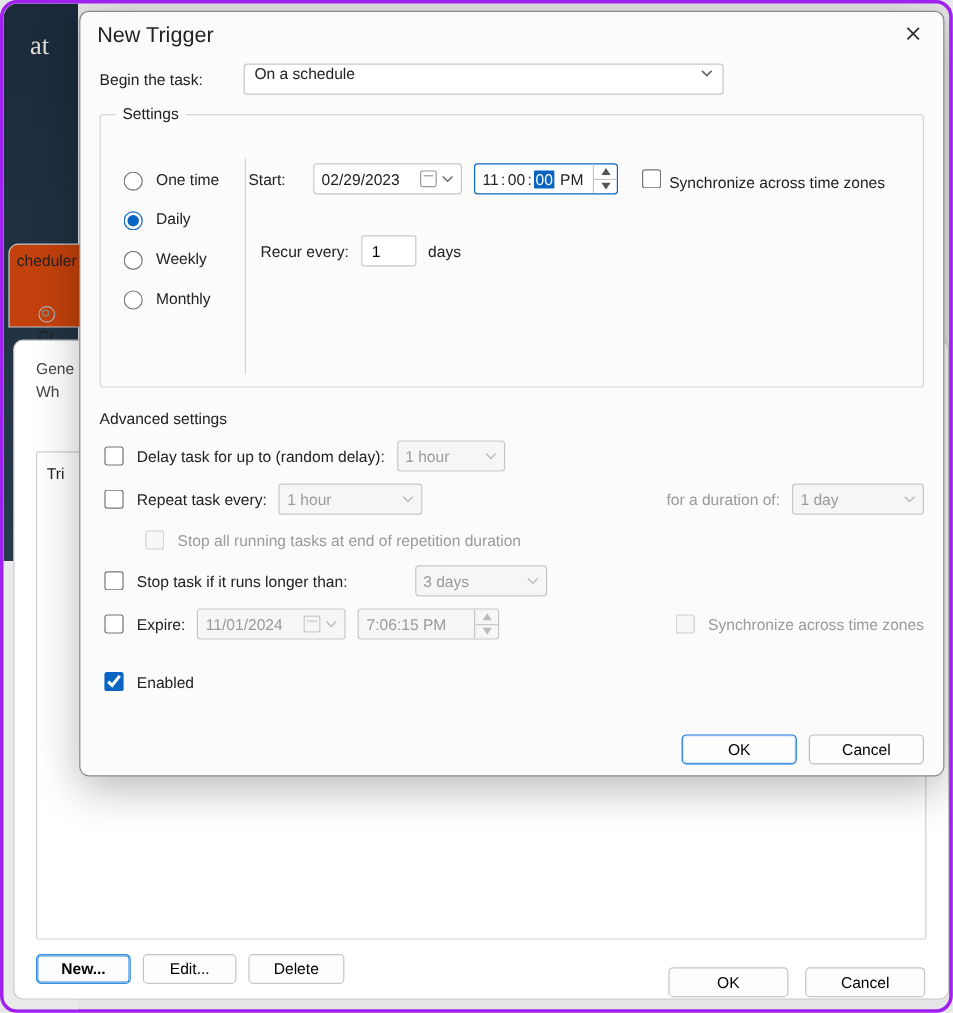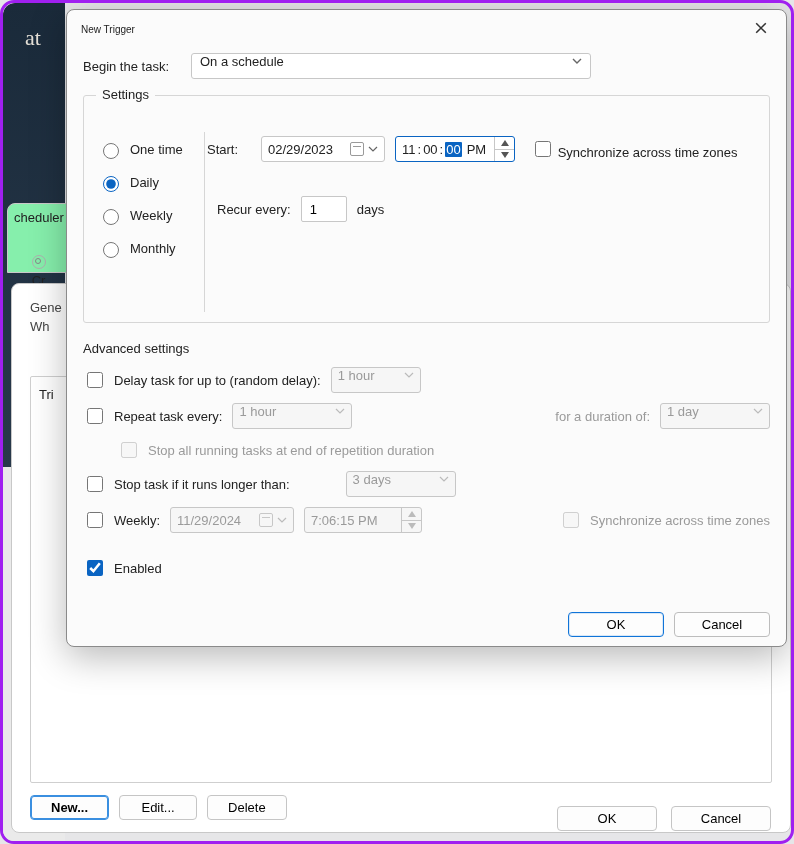--- a/index.html
+++ b/index.html
@@ -26,21 +26,21 @@
     border-top-left-radius: 12px;
     border-bottom-left-radius: 12px;
   }
   .backdrop-text {
     position:absolute; left:0; top:22px; width:60px; color:#e4dfd6; font-family: Georgia, serif; font-size:22px; text-align:center;
   }
   .back-window1 {
     position:absolute;
     left:4px; top:200px;
     width:63px; height:70px;
-    background:#86efac;
+    background:#c2410c;
     border: 1px solid #c9c9c9;
     border-radius: 8px 0 0 0;
     padding:6px;
     z-index:1;
   }
   .back-window1 .title-row { display:flex; gap:4px; align-items:center;}
   .back-window1 .title-row .ico{width:14px;height:14px;border:1px solid #b0b0b0;border-radius:50%; position:relative;}
   .back-window1 .title-row .ico::after{content:"";position:absolute;left:2px;top:2px;width:4px;height:4px;border:1px solid #888;border-radius:50%;}
   .back-window2 {
     position: absolute;
@@ -100,32 +100,32 @@
     border-radius:8px;
     z-index:10;
     box-shadow: 0 10px 36px rgba(0,0,0,.28);
     display:flex;
     flex-direction:column;
   }
   .titlebar {
     display:flex; align-items:center;
     padding: 7px 10px 4px 14px;
   }
-  .titlebar .title { font-size:10px;}
+  .titlebar .title { font-size:18px;}
   .titlebar .close {
     margin-left:auto;
     width:30px; height:24px;
     display:flex; align-items:center; justify-content:center;
     cursor:pointer;
     border-radius:4px;
   }
   .titlebar .close svg{width:12px;height:12px;}
   .content { padding: 8px 16px 12px 16px; flex:1; display:flex; flex-direction:column;}
 
-  .row { display:flex; align-items:center; gap:4px;}
+  .row { display:flex; align-items:center; gap:16px;}
   .label{ color:#222; }
 
   .begin-row { margin-bottom:6px;}
   .begin-row .label{ width:104px;}
   .select-wide {
     width:400px;
     height:26px;
     border:1px solid #c7c7c7;
     border-radius:3px;
     background:#fff;
@@ -237,21 +237,21 @@
   .spinbtns svg{width:8px;height:6px;}
 
   .spin{
     height:26px;width:46px;border:1px solid #c7c7c7;border-radius:2px;
     display:flex;align-items:center;padding:0 6px;background:#fff;
   }
   .spin input{border:none;width:100%;font:inherit;outline:none;background:transparent;}
 
   .combo{
     height:26px;border:1px solid #c7c7c7;border-radius:3px;
-    display:flex;background:#fff;padding:0 6px;
+    display:flex;align-items:center;background:#fff;padding:0 6px;
     justify-content:space-between;cursor:pointer;gap:6px;
   }
 
   .adv-section{
     margin-top:18px;
   }
   .adv-title{ margin-bottom:6px;}
   .adv-row{
     display:flex;align-items:center;gap:10px;
     padding:5px 0;
@@ -456,24 +456,24 @@
           <span class="muted">3 days</span>
           <span class="chev"><svg viewBox="0 0 10 10">
                 <path d="M1 3 L5 7 L9 3" stroke="#bbb" stroke-width="1.2" fill="none"></path>
               </svg></span>
         </div>
       </div>
 
       <div class="adv-row">
         <label class="ck">
           <input type="checkbox" style="">
-          <span>Weekly:</span>
+          <span>Expire:</span>
         </label>
         <div class="date-field disabled" style="width:124px;">
-          <span class="muted">11/29/2024</span>
+          <span class="muted">11/01/2024</span>
           <span class="cal-ico" style="margin-left:auto;opacity:.5;"></span>
           <span class="chev"><svg viewBox="0 0 10 10">
                 <path d="M1 3 L5 7 L9 3" stroke="#bbb" stroke-width="1.2" fill="none"></path>
               </svg></span>
         </div>
         <div class="time-field inactive disabled" style="width:118px;">
           <span class="muted">7:06:15 PM</span>
           <div class="spinbtns">
             <div>
                 <svg viewBox="0 0 8 6">

